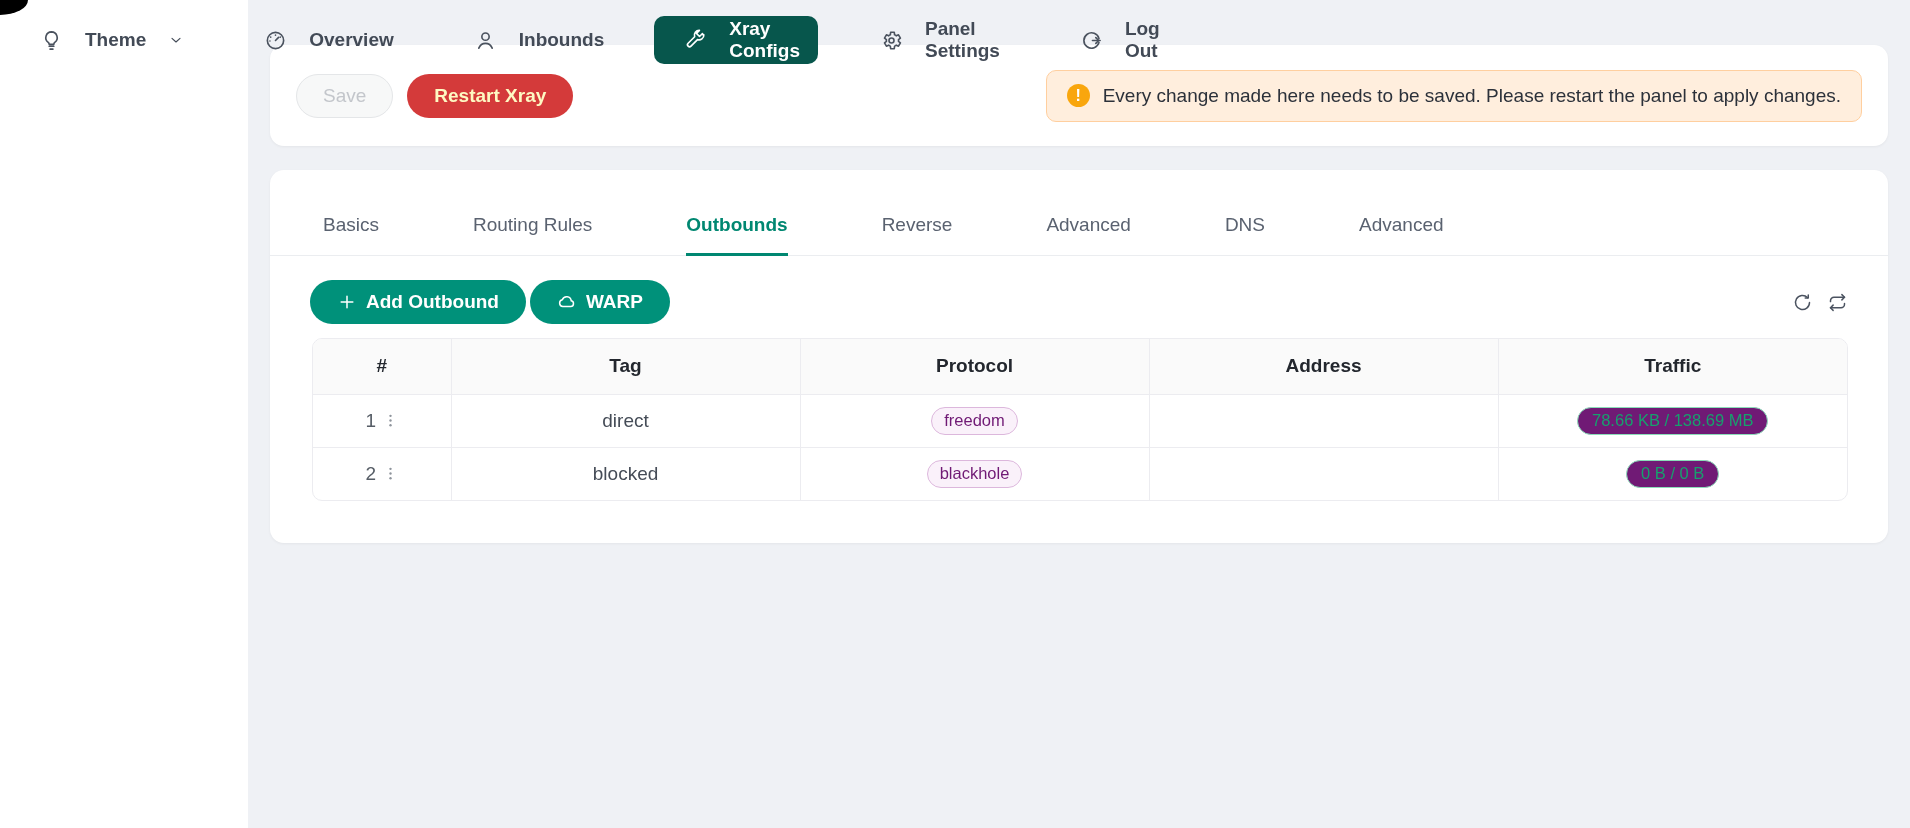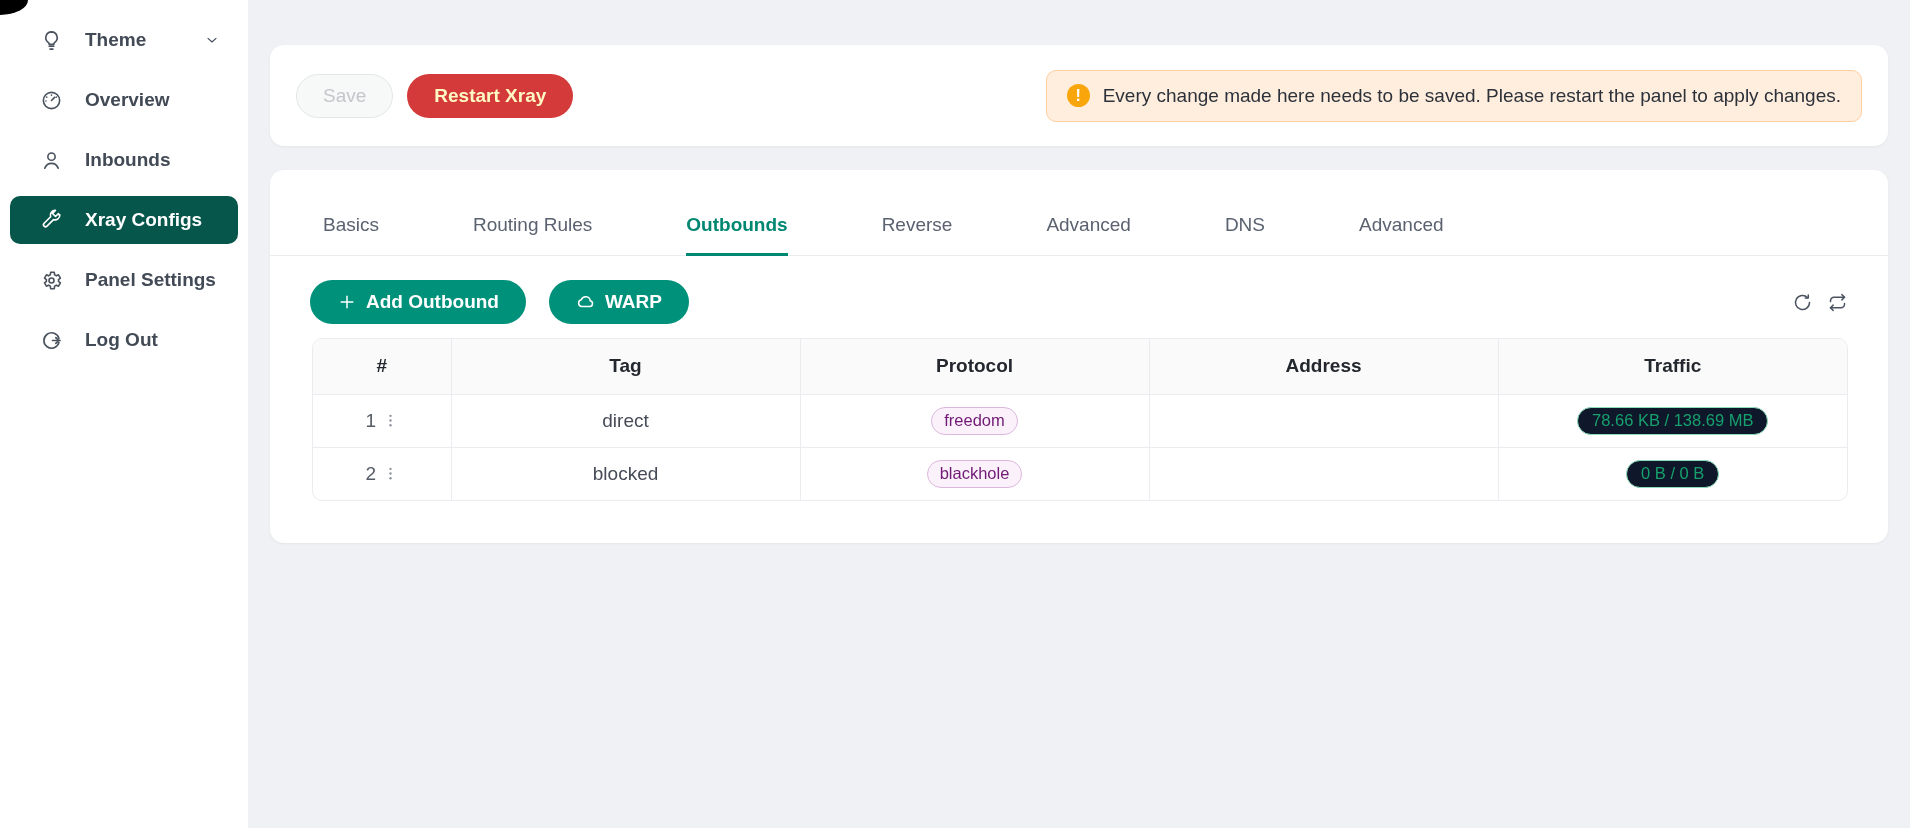--- a/index.html
+++ b/index.html
@@ -16,21 +16,21 @@
   .corner-blob {
     position:absolute; left:0; top:0; width:28px; height:15px;
     background:#000; border-bottom-right-radius:100% 100%; z-index:9;
   }
 
   
   .sidebar {
     position:absolute; left:0; top:0; width:248px; height:828px;
     background:#ffffff; z-index:2;
   }
-  .side-nav { padding-top:16px; display:flex; flex-direction:column; gap:12px; }
+  .side-nav { padding-top:16px; display:flex; gap:12px; }
   .side-item {
     height:48px; margin:0 10px; border-radius:10px;
     display:flex; align-items:center; padding:0 18px 0 30px; gap:22px;
     color:#424a56; font-size:19px; font-weight:600; cursor:pointer;
   }
   .side-item .sicon svg { width:23px; height:23px; stroke:#4a525e; }
   .side-item.active { background:#07564c; color:#ffffff; }
   .side-item.active .sicon svg { stroke:#ffffff; }
   .chev { margin-left:auto; }
   .chev svg { width:16px; height:16px; stroke:#424a56; }
@@ -72,21 +72,21 @@
     display:flex; gap:94px; padding:44px 40px 0 53px;
     border-bottom:1px solid #ebedf0;
   }
   .tab {
     font-size:19px; color:#5a6270; padding-bottom:17px; cursor:pointer;
     border-bottom:3px solid transparent; margin-bottom:-1px; white-space:nowrap;
   }
   .tab.active { color:#008771; border-bottom-color:#008771; font-weight:700; }
 
   
-  .actions { display:flex; align-items:center; margin:24px 40px 0 40px; gap:23px; }
+  .actions { display:flex; align-items:center; margin:24px 40px 0 40px; gap:4px; }
   .btn-teal { background:#00917a; color:#fff; font-weight:600; }
   .btn-teal svg { width:20px; height:20px; stroke:#fff; }
   .icon-buttons { margin-left:auto; display:flex; gap:14px; align-items:center; }
   .icon-btn { cursor:pointer; }
   .icon-btn svg { width:21px; height:21px; stroke:#4b5360; }
 
   
   .table-wrap {
     margin:14px 40px 0 42px; border:1px solid #ececf0; border-radius:10px; overflow:hidden;
   }
@@ -104,21 +104,21 @@
   .idx-cell { display:inline-flex; align-items:center; gap:7px; color:#565d66; }
   .dots { cursor:pointer; }
   .dots svg { width:15px; height:17px; fill:#8e949c; }
 
   .tag-badge {
     display:inline-block; padding:3px 12px 4px; border-radius:14px;
     background:#faf1fa; border:1px solid #dcb7dc; color:#701a75; font-size:16.5px;
   }
   .traffic-badge {
     display:inline-block; padding:3px 14px 4px; border-radius:14px;
-    background:#0f172a; border:1px solid #8bdcb9; color:#17a06d; font-size:16.5px;
+    background:#701a75; border:1px solid #8bdcb9; color:#17a06d; font-size:16.5px;
   }
 </style>
 </head>
 <body>
 
 <div class="corner-blob"></div>
 
 <div class="sidebar">
   <div class="side-nav" id="side-nav">
       <div class="side-item">

